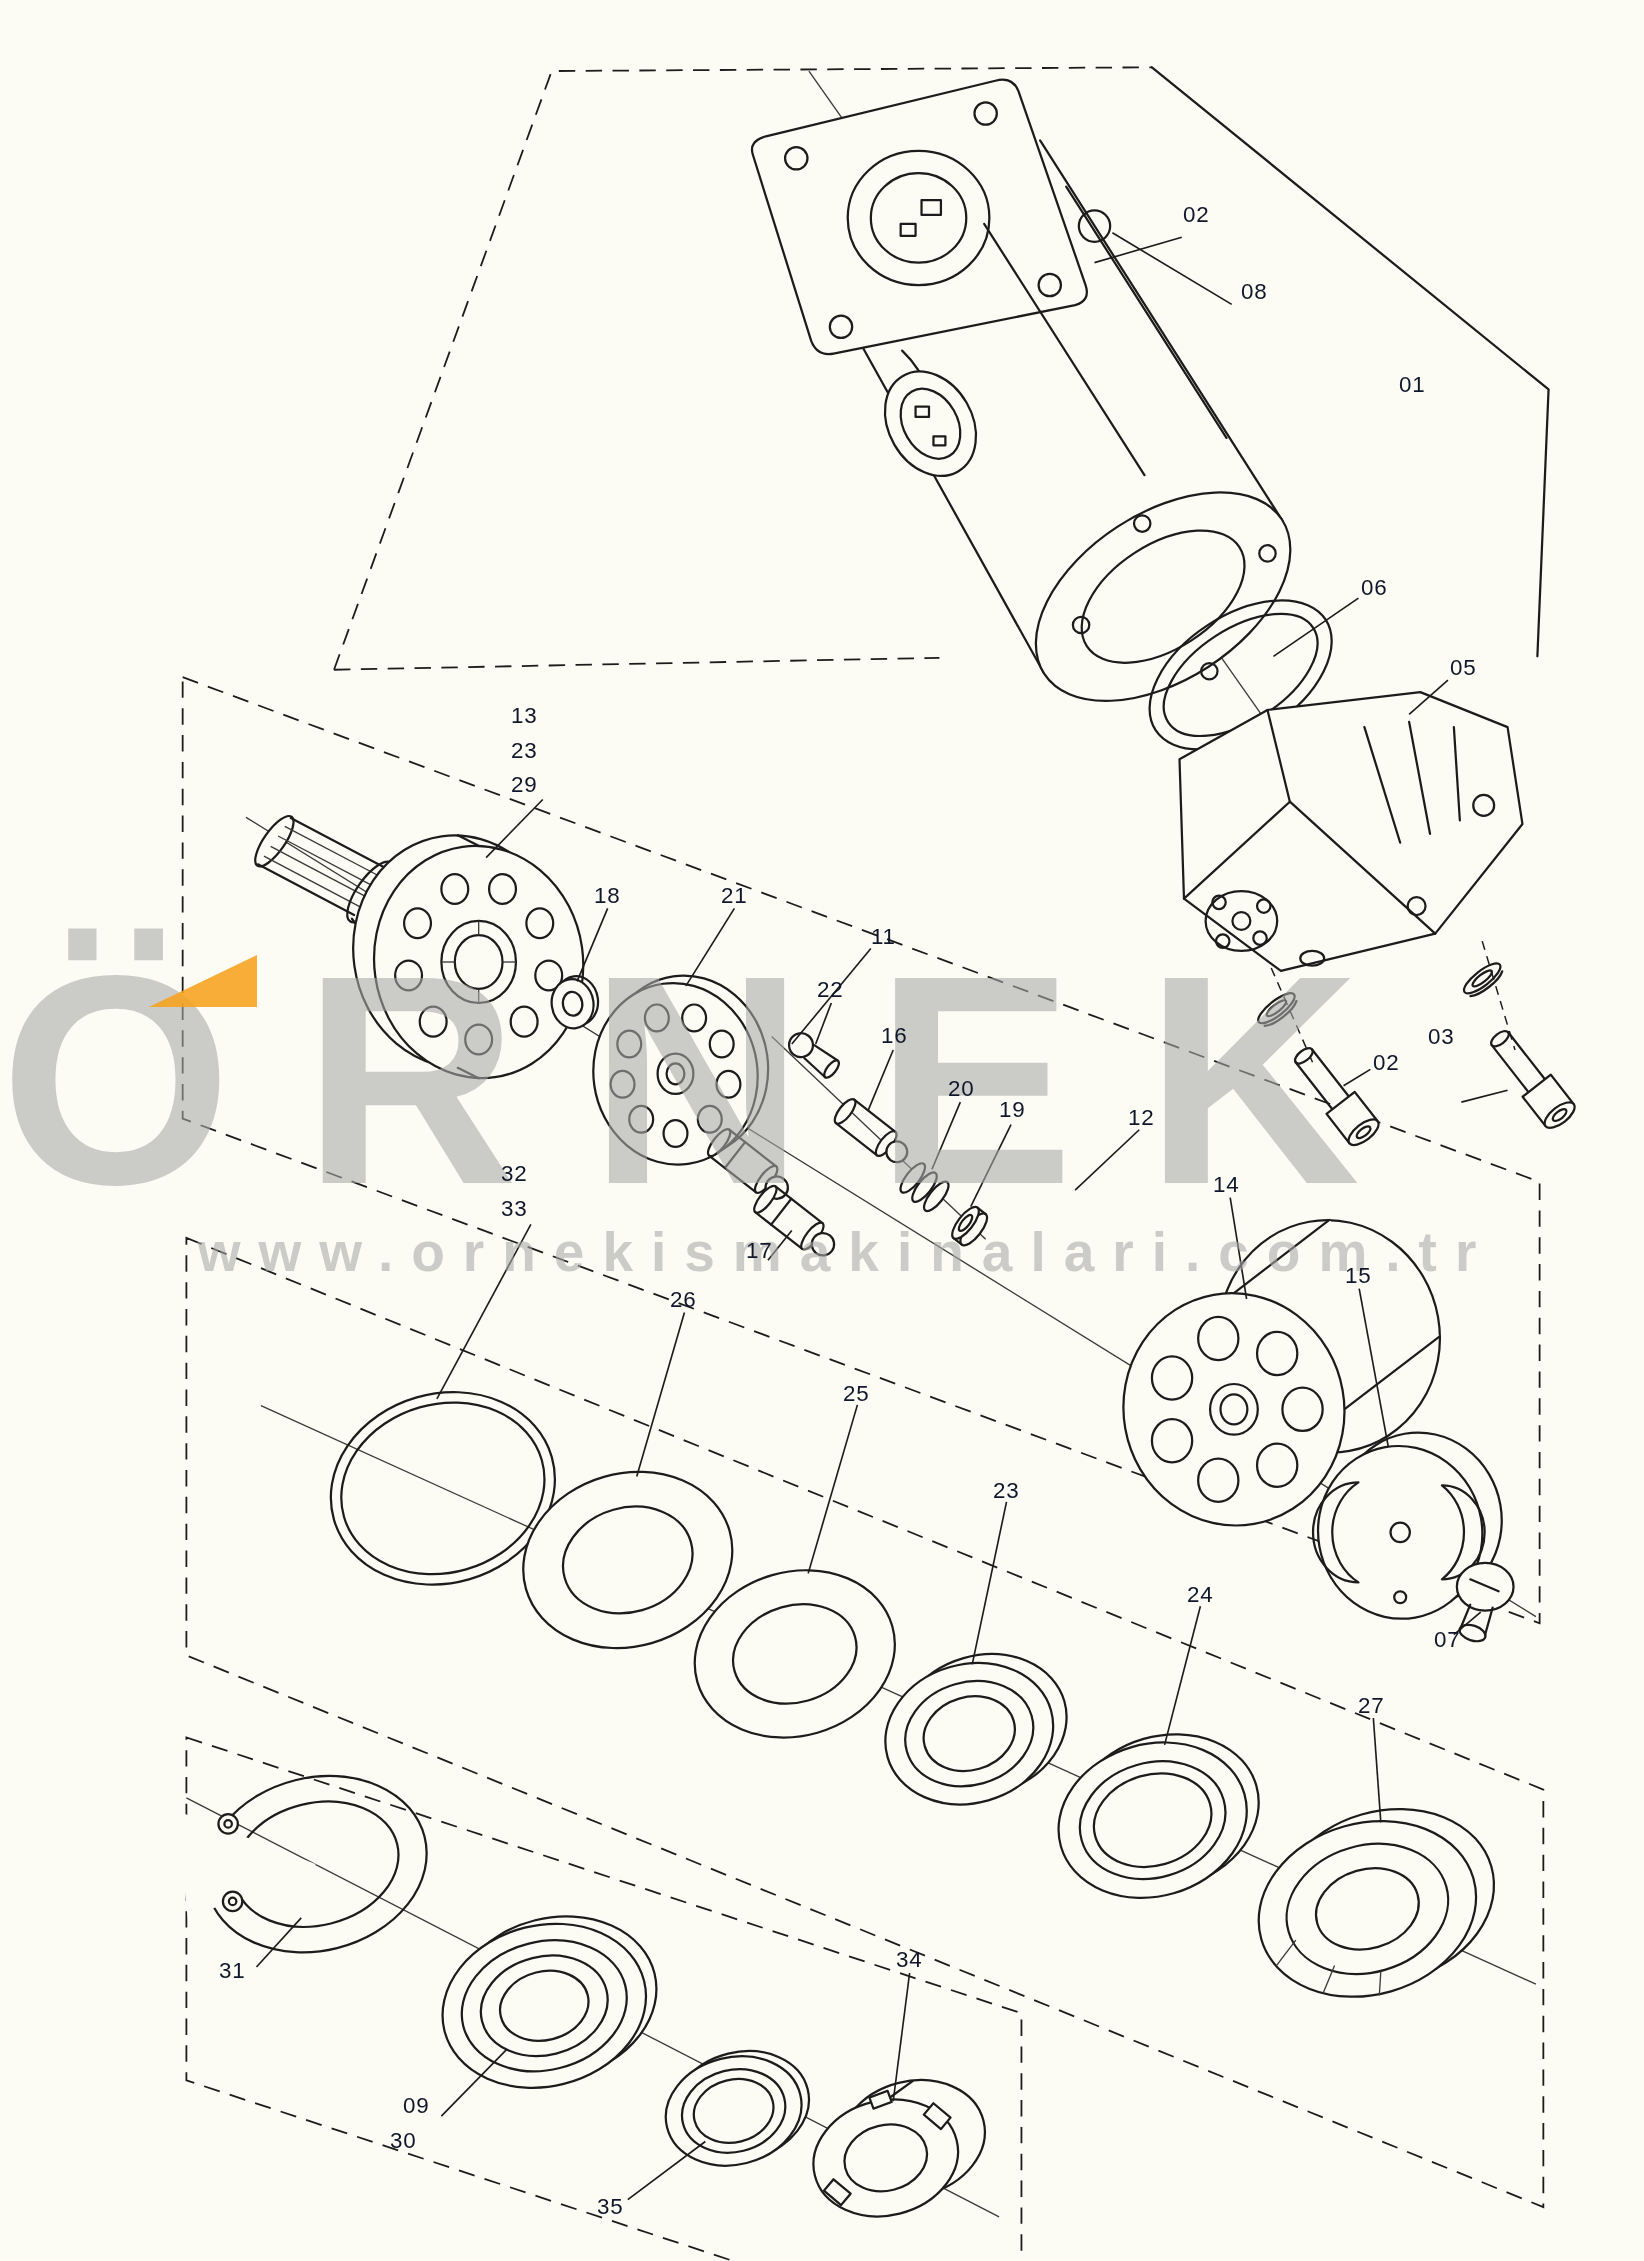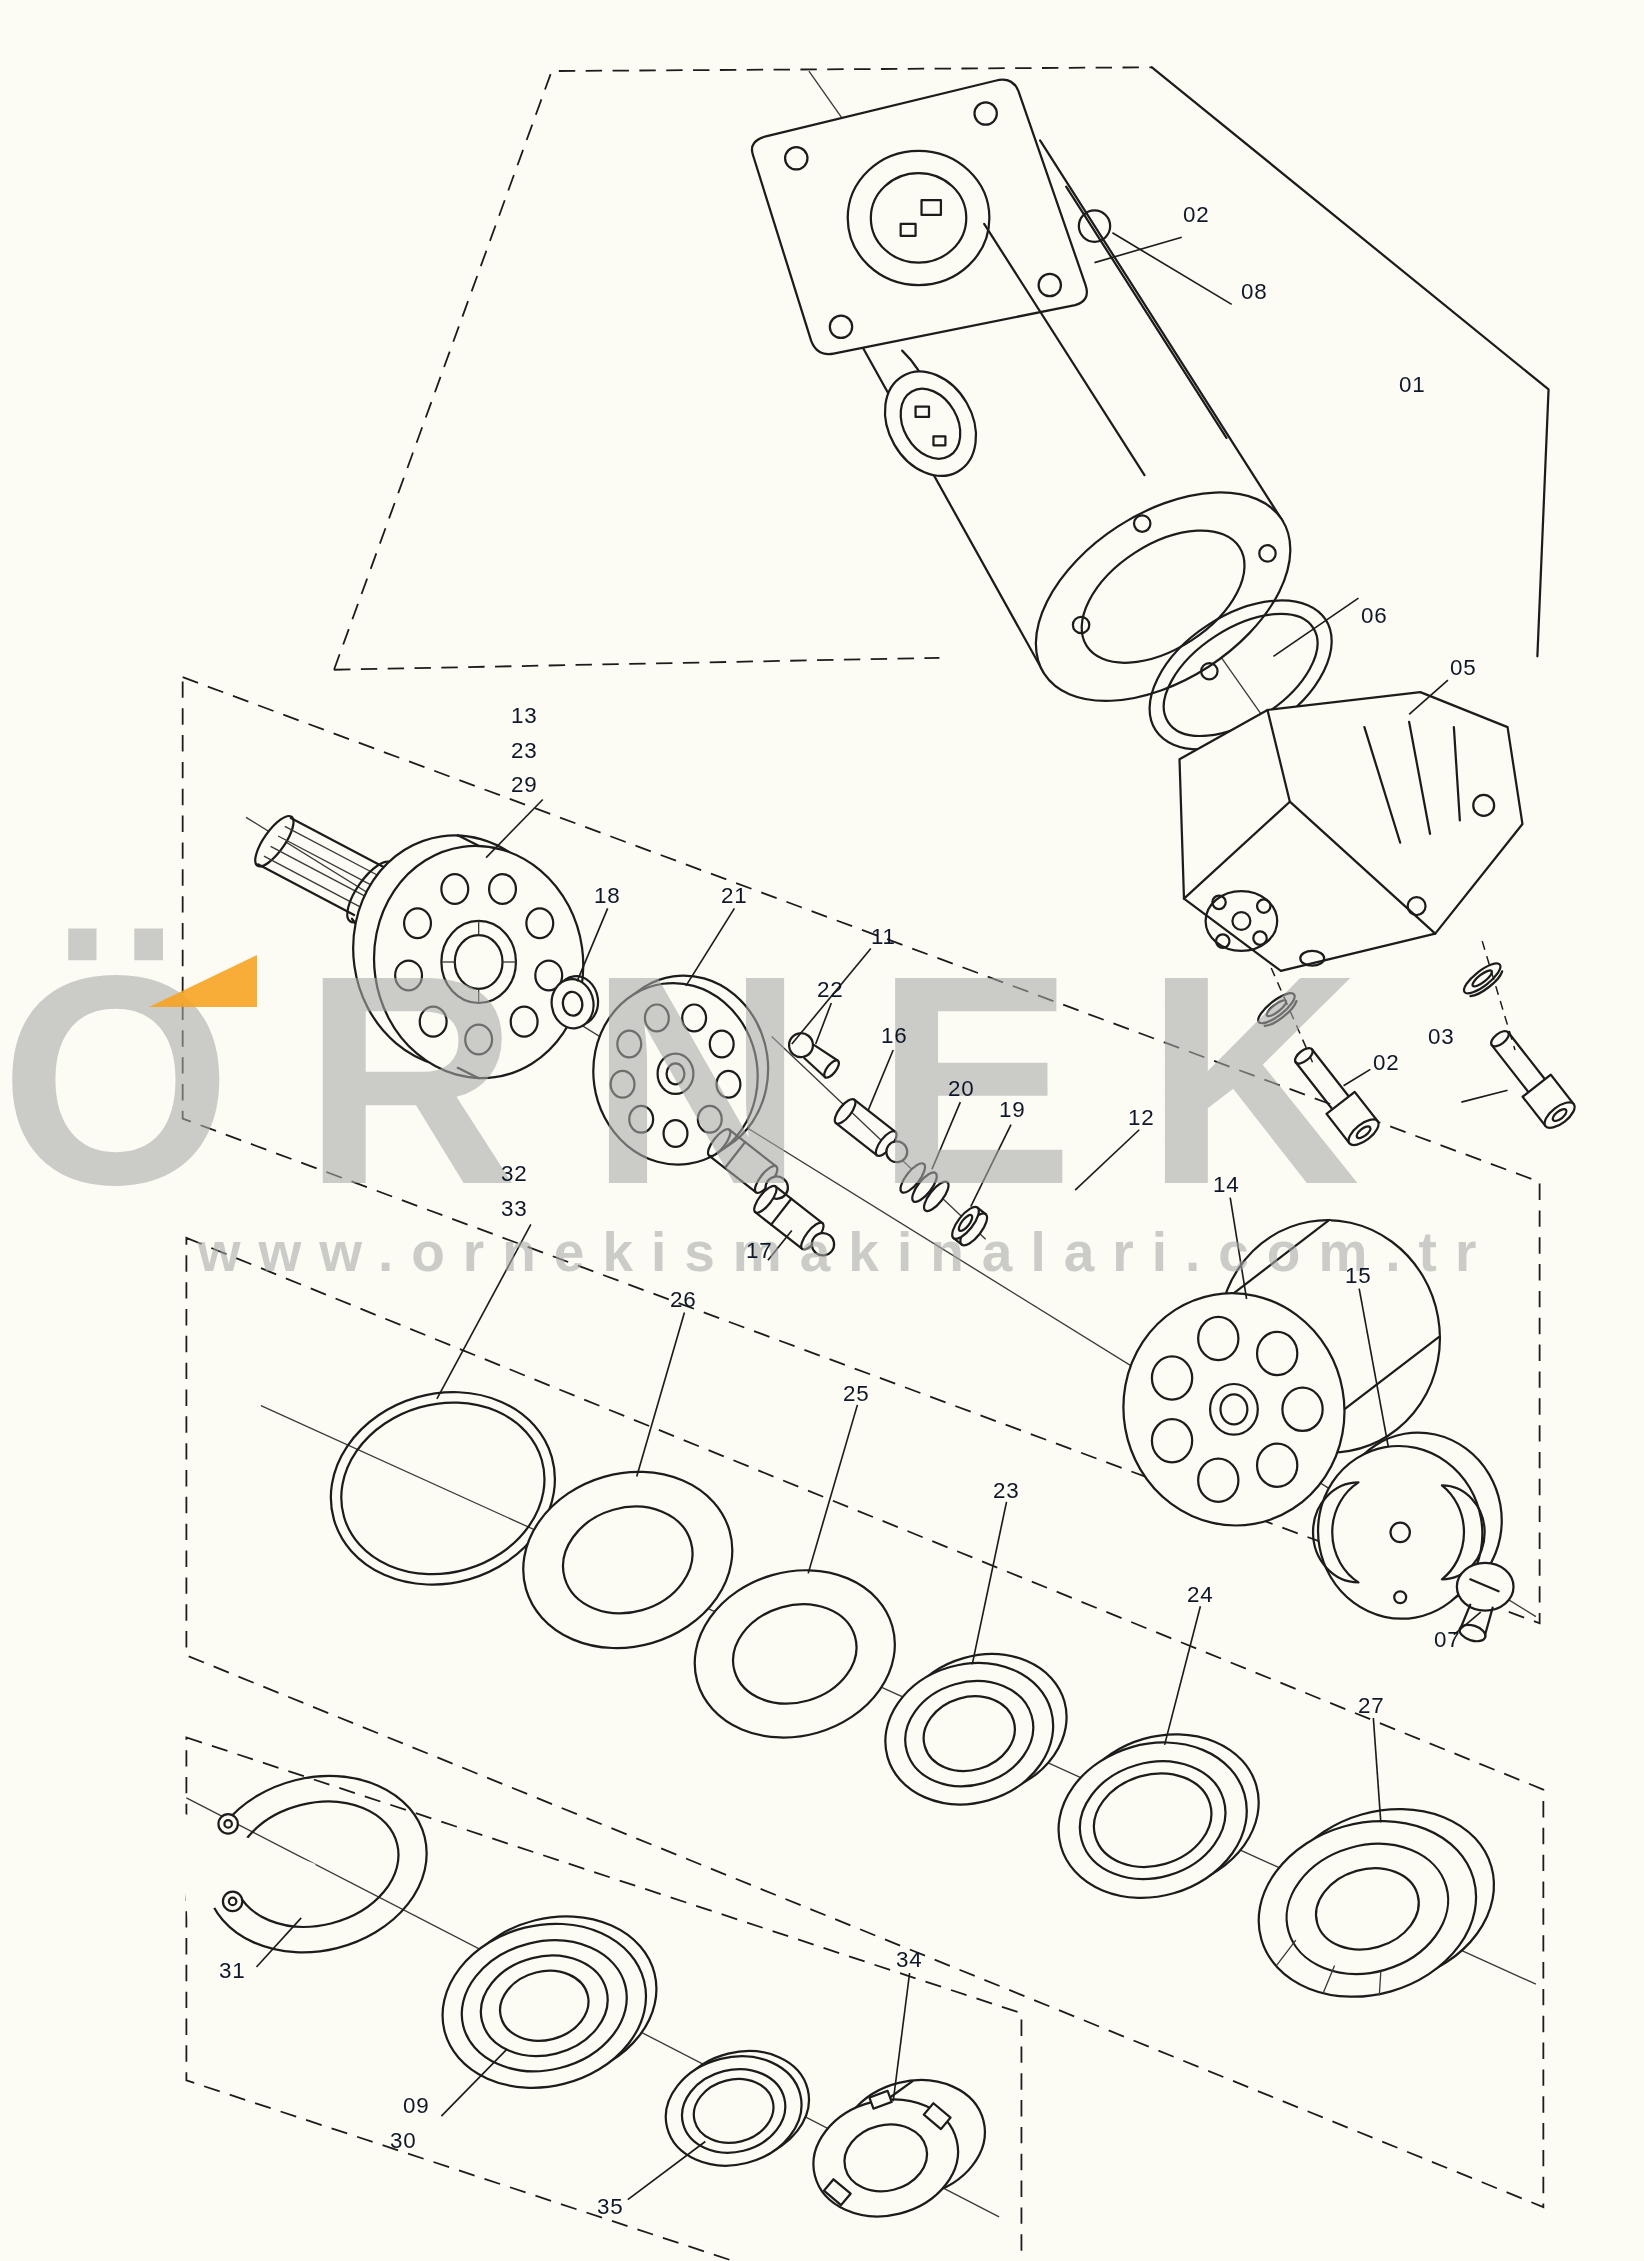--- a/index.html
+++ b/index.html
@@ -365,21 +365,21 @@
     </g>
   </svg>
 
   <div class="logo-triangle"></div>
   <div class="watermark-brand">ÖRNEK</div>
   <div class="watermark-url">www.ornekismakinalari.com.tr</div>
 
   <div class="part-label" style="left:1183px;top:204px">02</div>
   <div class="part-label" style="left:1241px;top:281px">08</div>
   <div class="part-label" style="left:1399px;top:374px">01</div>
-  <div class="part-label" style="left:1361px;top:605px">06</div>
+  <div class="part-label" style="left:1361px;top:577px">06</div>
   <div class="part-label" style="left:1450px;top:657px">05</div>
   <div class="part-label" style="left:511px;top:705px">13</div>
   <div class="part-label" style="left:511px;top:740px">23</div>
   <div class="part-label" style="left:511px;top:774px">29</div>
   <div class="part-label" style="left:594px;top:885px">18</div>
   <div class="part-label" style="left:721px;top:885px">21</div>
   <div class="part-label" style="left:871px;top:926px">11</div>
   <div class="part-label" style="left:817px;top:979px">22</div>
   <div class="part-label" style="left:881px;top:1025px">16</div>
   <div class="part-label" style="left:948px;top:1078px">20</div>

